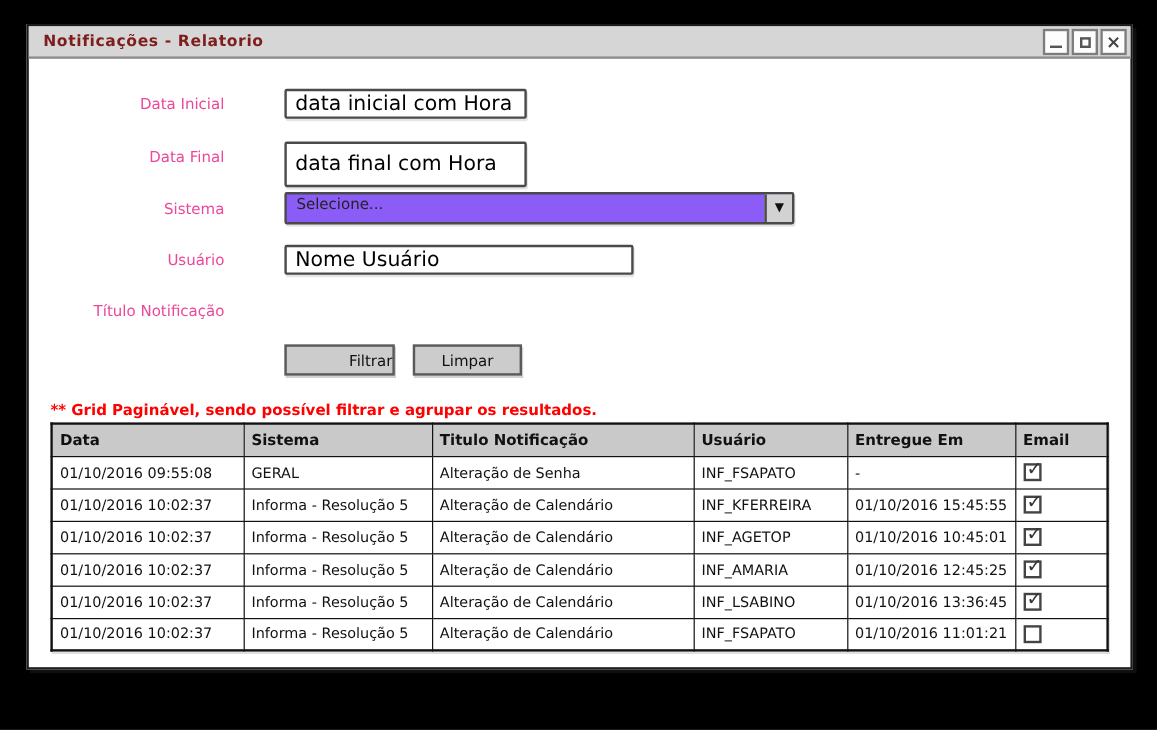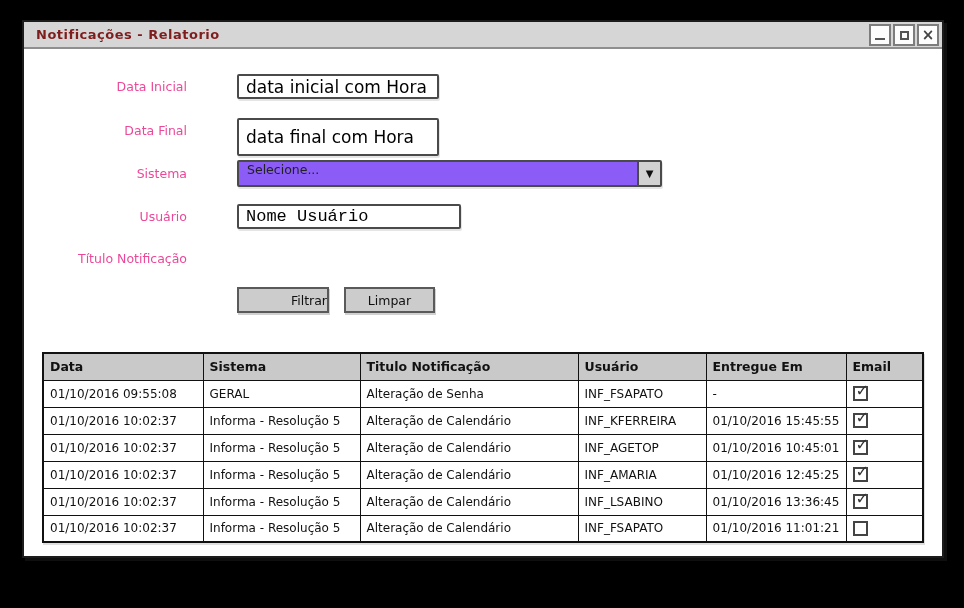--- a/index.html
+++ b/index.html
@@ -74,27 +74,28 @@
     <div class="field-label" style="top:96px; line-height:25px;">Data Final</div>
     <input class="tb" style="left: 213px; top: 96px; width: 202px; height: 38px;" value="data final com Hora">
 
     <div class="field-label" style="top:138px; line-height:27px;">Sistema</div>
     <div class="selectbox" style="left:213px; top:138px; width:425px; height:27px;">
       <span class="sel-text">Selecione...</span>
       <span class="sel-arrow">▼</span>
     </div>
 
     <div class="field-label" style="top:182px; line-height:25px;">Usuário</div>
-    <input class="tb" style="left: 213px; top: 182px; width: 224px; height: 25px; font-family: Liberation Mono, monospace;" value="Nome Usuário">
+    <input class="tb" style="left: 213px; top: 182px; width: 291px; height: 25px;" value="Nome Usuário">
 
     <div class="field-label" style="top:224px; line-height:25px;padding-left:13px;">Título Notificação</div>
 
     <button class="btn" style="left:213px; top:265px; width:92px;text-align:right;">Filtrar</button>
     <button class="btn" style="left:320px; top:265px; width:91px;">Limpar</button>
 
+    <div class="note">** Grid Paginável, sendo possível filtrar e agrupar os resultados.</div>
 
     <table class="grid">
       <colgroup>
         <col style="width:160px">
           <col style="width:157px">
           <col style="width:218px">
         <col style="width:128px">
           <col style="width:140px">
           <col style="width:77px">
       </colgroup>

